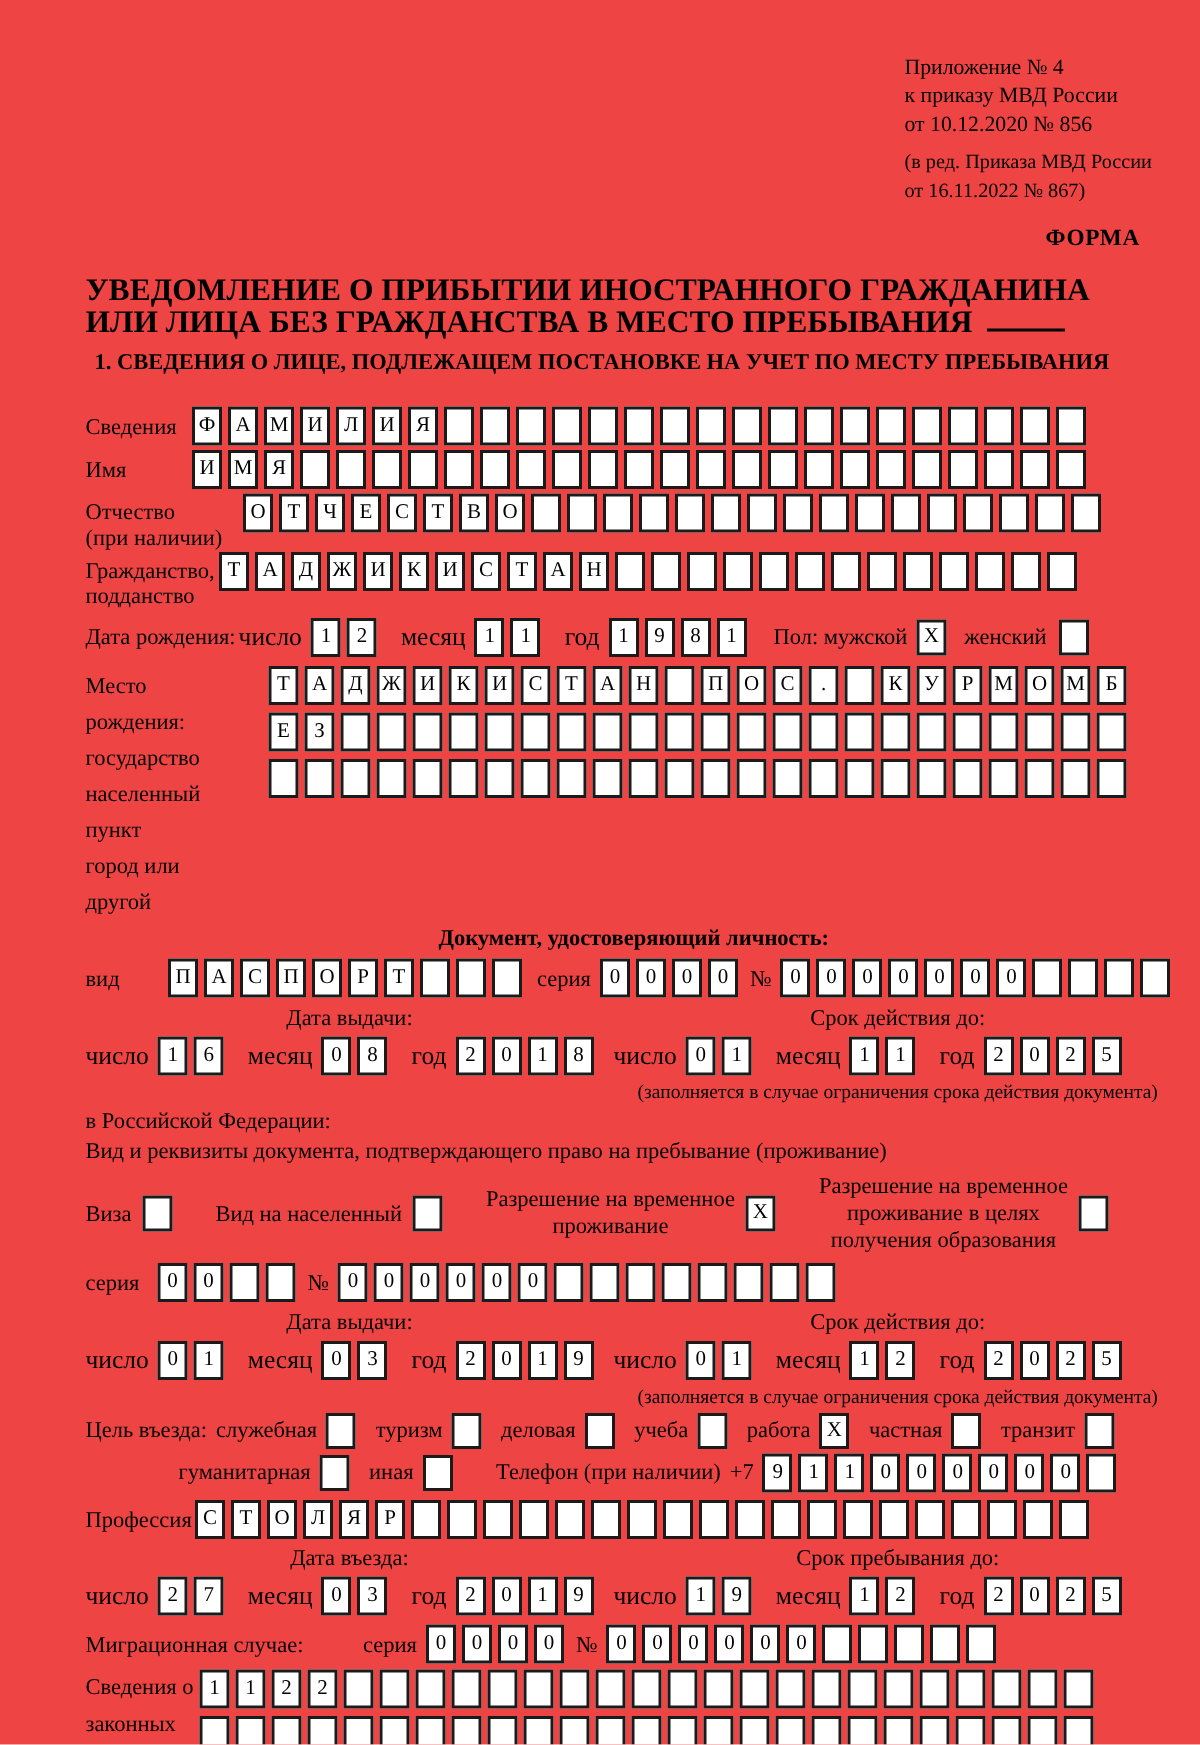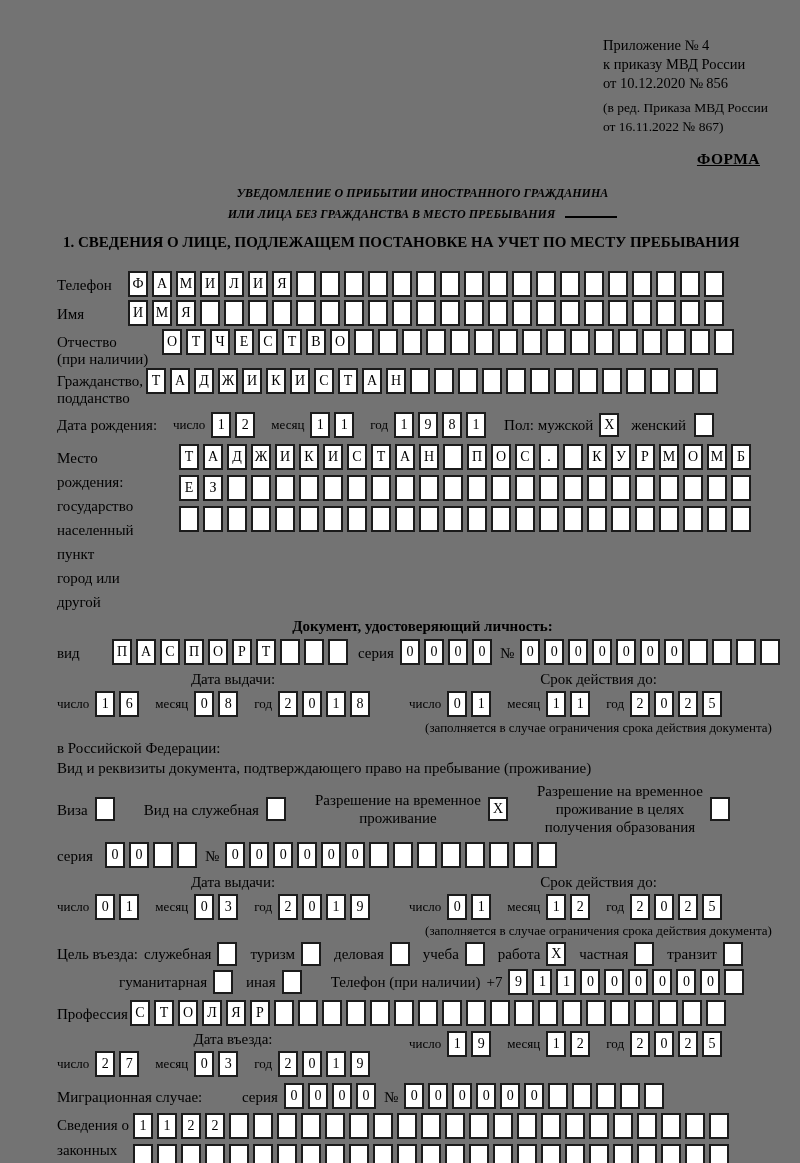--- a/index.html
+++ b/index.html
@@ -1,28 +1,28 @@
 <!DOCTYPE html>
 <html><head>
 <meta charset="utf-8">
 <style>
   html,body{margin:0;padding:0;background:#fff;}
   body{width:800px;height:1163px;color:#000;
        font-family:"Liberation Serif","DejaVu Serif",serif;font-size:15px;}
   .page{box-sizing:border-box;width:800px;height:1163px;overflow:hidden;
-        padding:36px 12px 0 57px;position:relative;background:#737373;}
+        padding:36px 12px 0 57px;position:relative;background:#ef4444;}
 
   
   .appendix-block{margin-left:auto;width:185px;line-height:19px;font-size:14.5px;}
   .appendix-block .amendment{font-size:13.5px;}
   .appendix-block .amend-gap{margin-top:5px;}
   .form-label{text-align:right;padding-right:28px;font-weight:700;margin-top:14px;
-              font-size:15.5px;letter-spacing:.5px;text-decoration:underline;}
-
-  .title{text-align:center;font-weight:700;font-size:12px;line-height:21px;margin-top:15px;font-style:italic;}
+              font-size:15.5px;letter-spacing:.5px;}
+
+  .title{text-align:left;font-weight:700;font-size:21px;line-height:21px;margin-top:15px;}
   .blank-underline{display:inline-block;width:52px;border-bottom:2px solid #000;
                    margin-left:10px;vertical-align:baseline;}
   .sec-heading{font-weight:700;font-size:15px;margin-top:9px;margin-left:6px;white-space:nowrap;}
 
   
   .row{display:flex;align-items:flex-start;margin-bottom:3px;}
   .label{font-size:15px;line-height:18px;padding-top:5px;flex:0 0 auto;}
   .label-col{flex:0 0 auto;font-size:15px;}
   .w71{width:71px;} .w105{width:105px;} .w89{width:89px;} .w110{width:110px;}
   .w55{width:55px;} .w48{width:48px;} .w73{width:73px;} .w155{width:155px;}
@@ -40,21 +40,21 @@
   .lh24{line-height:24px;padding-top:2px;}
 
   .center-bold{font-weight:700;text-align:center;font-size:15px;margin:4px 0 4px 0;}
 
   
   .dates{display:flex;margin-bottom:4px;flex-wrap:wrap;}
   .dates .col-l{width:352px;flex:0 0 auto;}
   .dates .col-r{flex:1;}
   .date-head{text-align:center;font-size:15px;line-height:17px;margin-bottom:3px;white-space:nowrap;}
   .date-fields{display:flex;align-items:center;}
-  .date-fields .dlabel{font-size:13px;margin-right:6px;flex:0 0 auto;}
+  .date-fields .dlabel{font-size:17px;margin-right:6px;flex:0 0 auto;}
   .date-fields .dlabel:not(:first-child){margin-left:12px;}
   .date-fields .cell{margin-right:4px;}
   .date-note{font-size:13px;line-height:15px;text-align:center;margin-top:3px;white-space:nowrap;}
 
   .text-line{font-size:15px;line-height:19px;margin-bottom:1px;}
 
   .visa-row{display:flex;align-items:center;margin:4px 0 6px 0;}
   .visa-row .opt-label{padding-top:2px;margin-right:7px;}
   .visa-row .opt-multi{text-align:center;line-height:18px;margin-right:7px;}
   .visa-row .checkbox{margin-right:29px;margin-top:0;}
@@ -88,21 +88,21 @@
   <div class="title">
     <div>УВЕДОМЛЕНИЕ О ПРИБЫТИИ ИНОСТРАННОГО ГРАЖДАНИНА</div>
     <div>
       <span>ИЛИ ЛИЦА БЕЗ ГРАЖДАНСТВА В МЕСТО ПРЕБЫВАНИЯ</span><span class="blank-underline"></span>
     </div>
   </div>
 
   <div class="sec-heading" style="margin-bottom:20px;">1. СВЕДЕНИЯ О ЛИЦЕ, ПОДЛЕЖАЩЕМ ПОСТАНОВКЕ НА УЧЕТ ПО МЕСТУ ПРЕБЫВАНИЯ</div>
 
   <div class="row">
-    <div class="label w71">Телефон</div>
+    <div class="label w71">Сведения</div>
     <div class="cells">
         <span class="cell">Ф</span>
         <span class="cell">А</span>
         <span class="cell">М</span>
         <span class="cell">И</span>
         <span class="cell">Л</span>
         <span class="cell">И</span>
         <span class="cell">Я</span>
         <span class="cell"></span>
         <span class="cell"></span>
@@ -216,21 +216,21 @@
         <span class="cell"></span>
         <span class="cell"></span>
         <span class="cell"></span>
         <span class="cell"></span>
         <span class="cell"></span>
         <span class="cell"></span>
       </div>
   </div>
 
   <div class="row" style="align-items:center;margin-bottom:6px;">
-    <span class="label" style="padding-top:0;margin-right:16px;">Дата рождения:</span>
+    <span class="label" style="padding-top:0;margin-right:2px;">Дата рождения:</span>
     <span class="date-fields">
         <span class="dlabel">число</span>
         <span class="cell">1</span>
         <span class="cell">2</span>
         <span class="dlabel">месяц</span>
         <span class="cell">1</span>
         <span class="cell">1</span>
         <span class="dlabel">год</span>
         <span class="cell">1</span>
         <span class="cell">9</span>
@@ -406,21 +406,21 @@
       <div class="date-note">(заполняется в случае ограничения срока действия документа)</div>
     </div>
   </div>
 
   <div class="text-line">в Российской Федерации:</div>
   <div class="text-line">Вид и реквизиты документа, подтверждающего право на пребывание (проживание)</div>
 
   <div class="visa-row">
     <span class="opt-label">Виза</span>
     <span class="checkbox"></span>
-    <span class="opt-label">Вид на служебная</span>
+    <span class="opt-label">Вид на населенный</span>
     <span class="checkbox"></span>
     <span class="opt-multi">
       <div>Разрешение на временное</div>
       <div>проживание</div>
     </span>
     <span class="checkbox">X</span>
     <span class="opt-multi">
       <div>Разрешение на временное</div>
       <div>проживание в целях</div>
       <div>получения образования</div>
@@ -572,20 +572,21 @@
           <span class="cell">0</span>
           <span class="cell">3</span>
           <span class="dlabel">год</span>
           <span class="cell">2</span>
           <span class="cell">0</span>
           <span class="cell">1</span>
           <span class="cell">9</span>
         </div>
     </div>
     <div class="col-r">
+      <div class="date-head">Срок пребывания до:</div>
       <div class="date-fields">
           <span class="dlabel">число</span>
           <span class="cell">1</span>
           <span class="cell">9</span>
           <span class="dlabel">месяц</span>
           <span class="cell">1</span>
           <span class="cell">2</span>
           <span class="dlabel">год</span>
           <span class="cell">2</span>
           <span class="cell">0</span>

